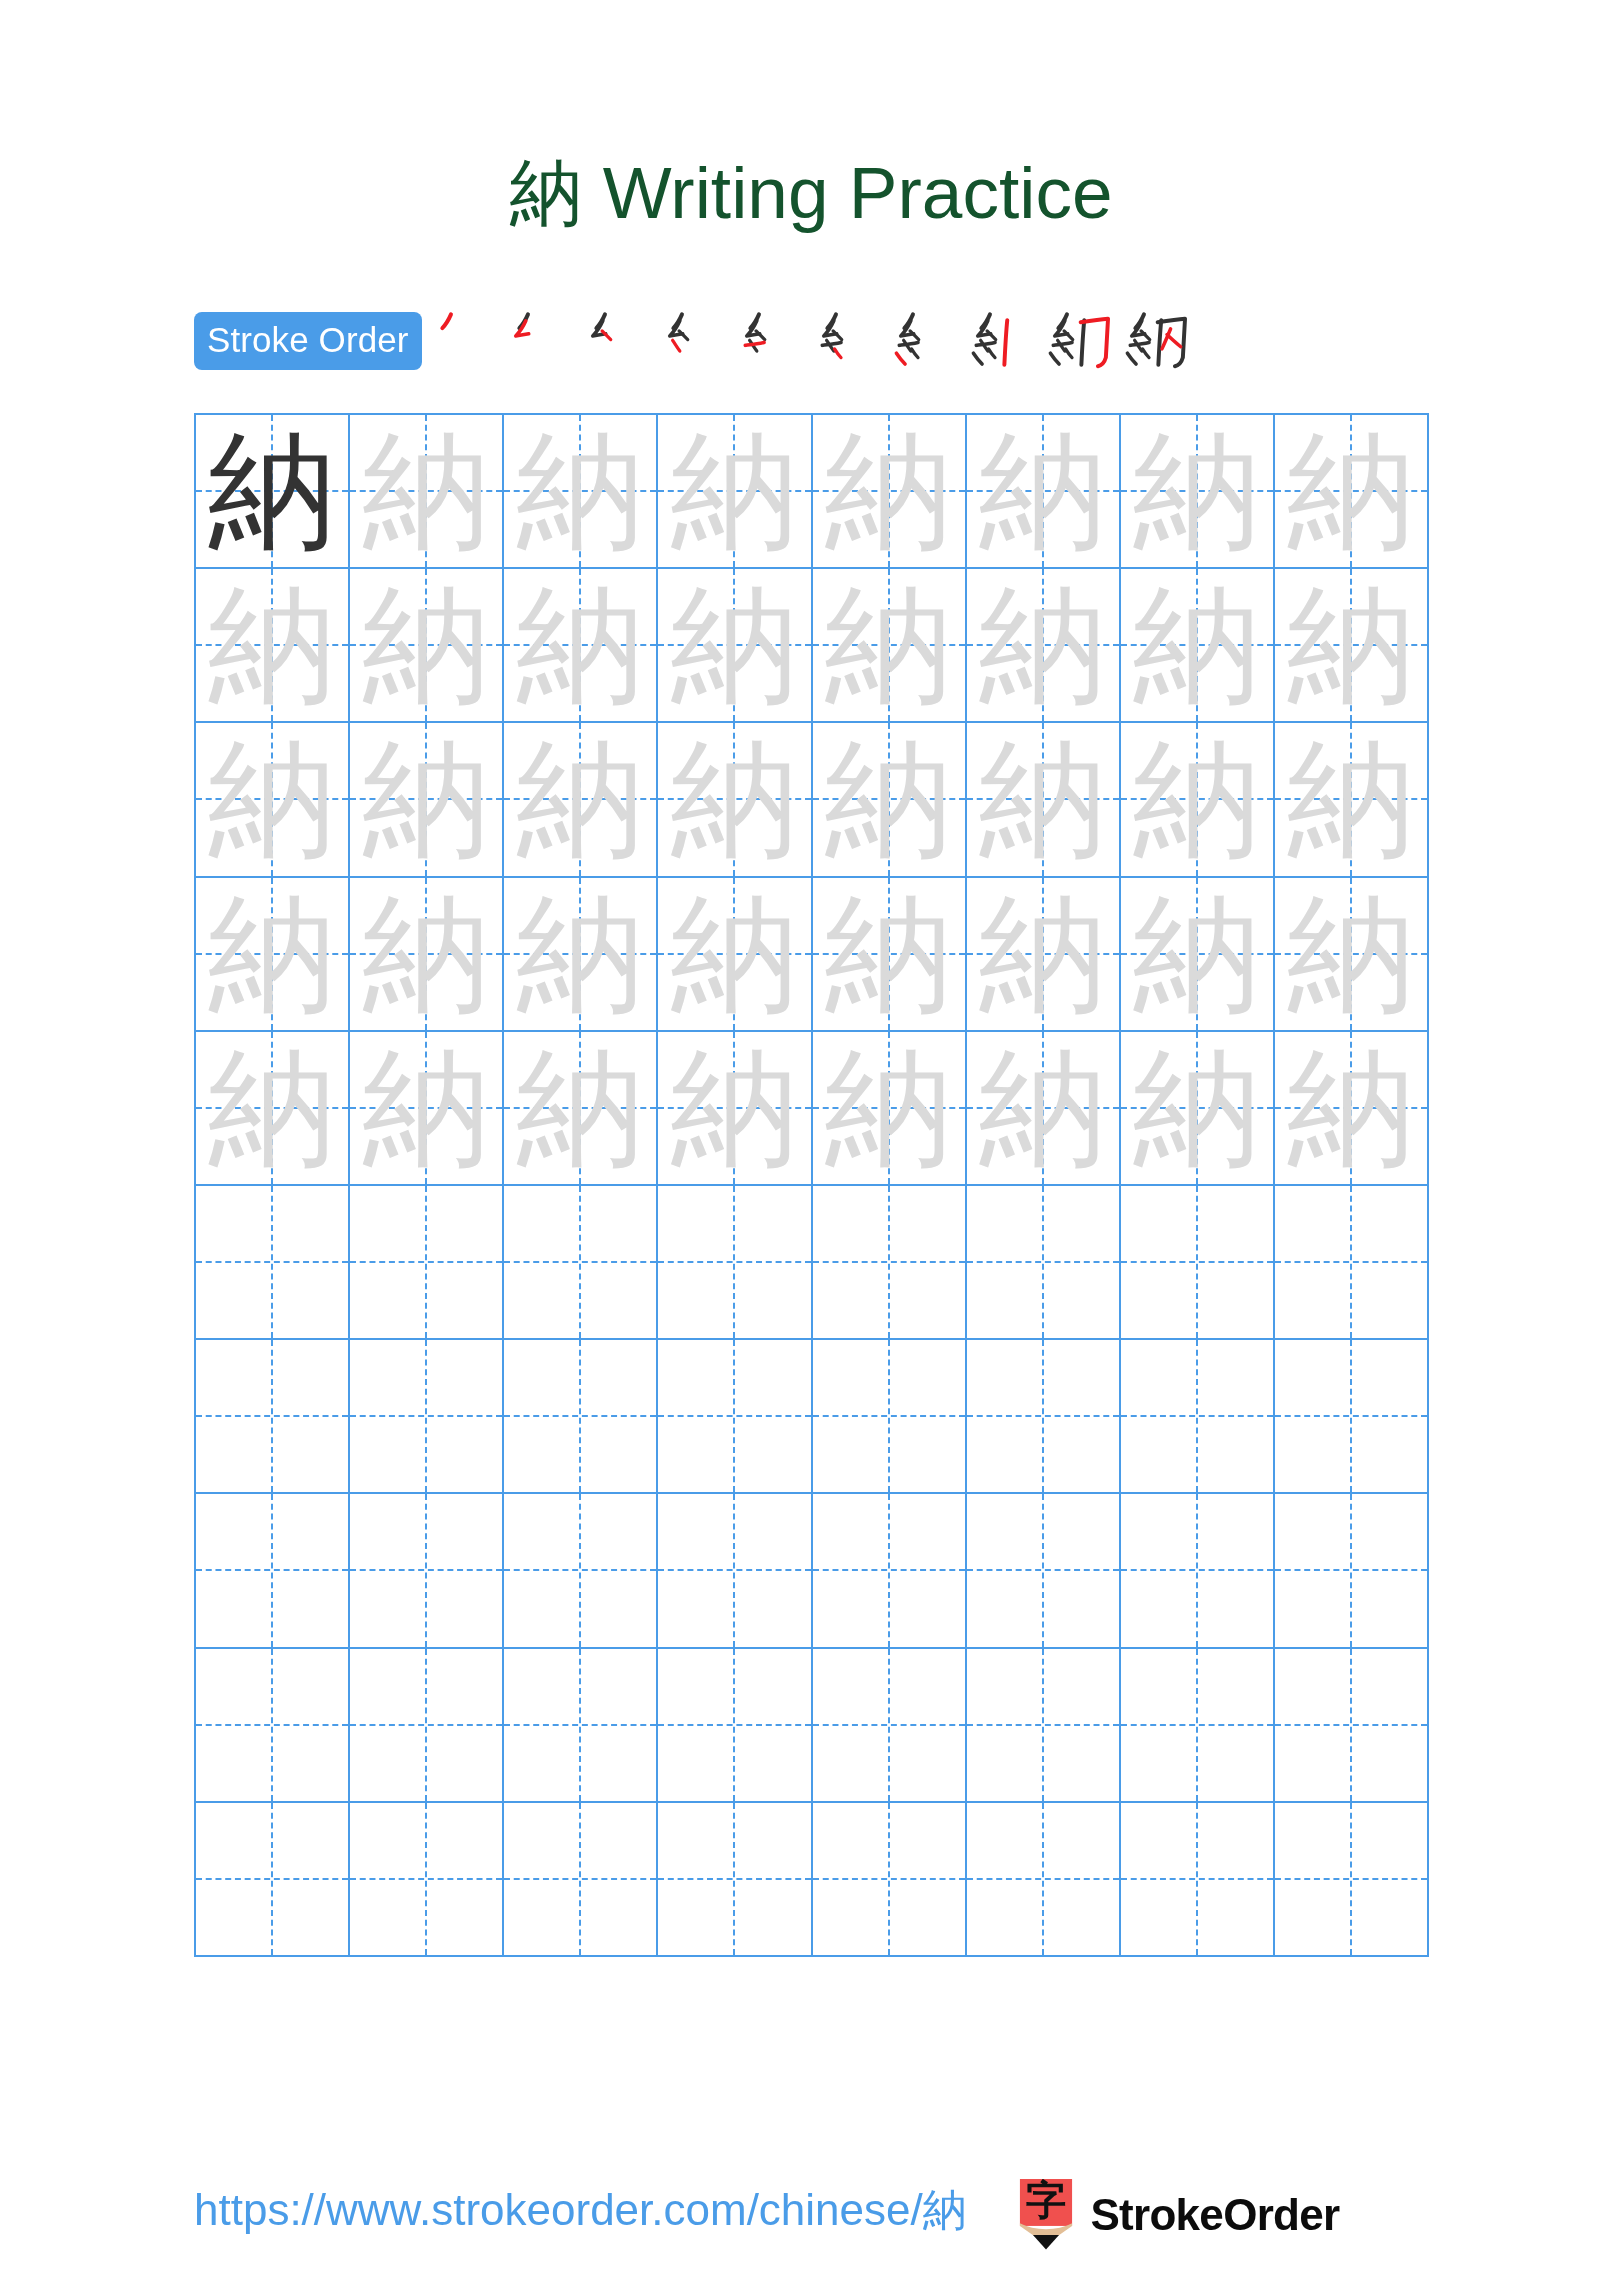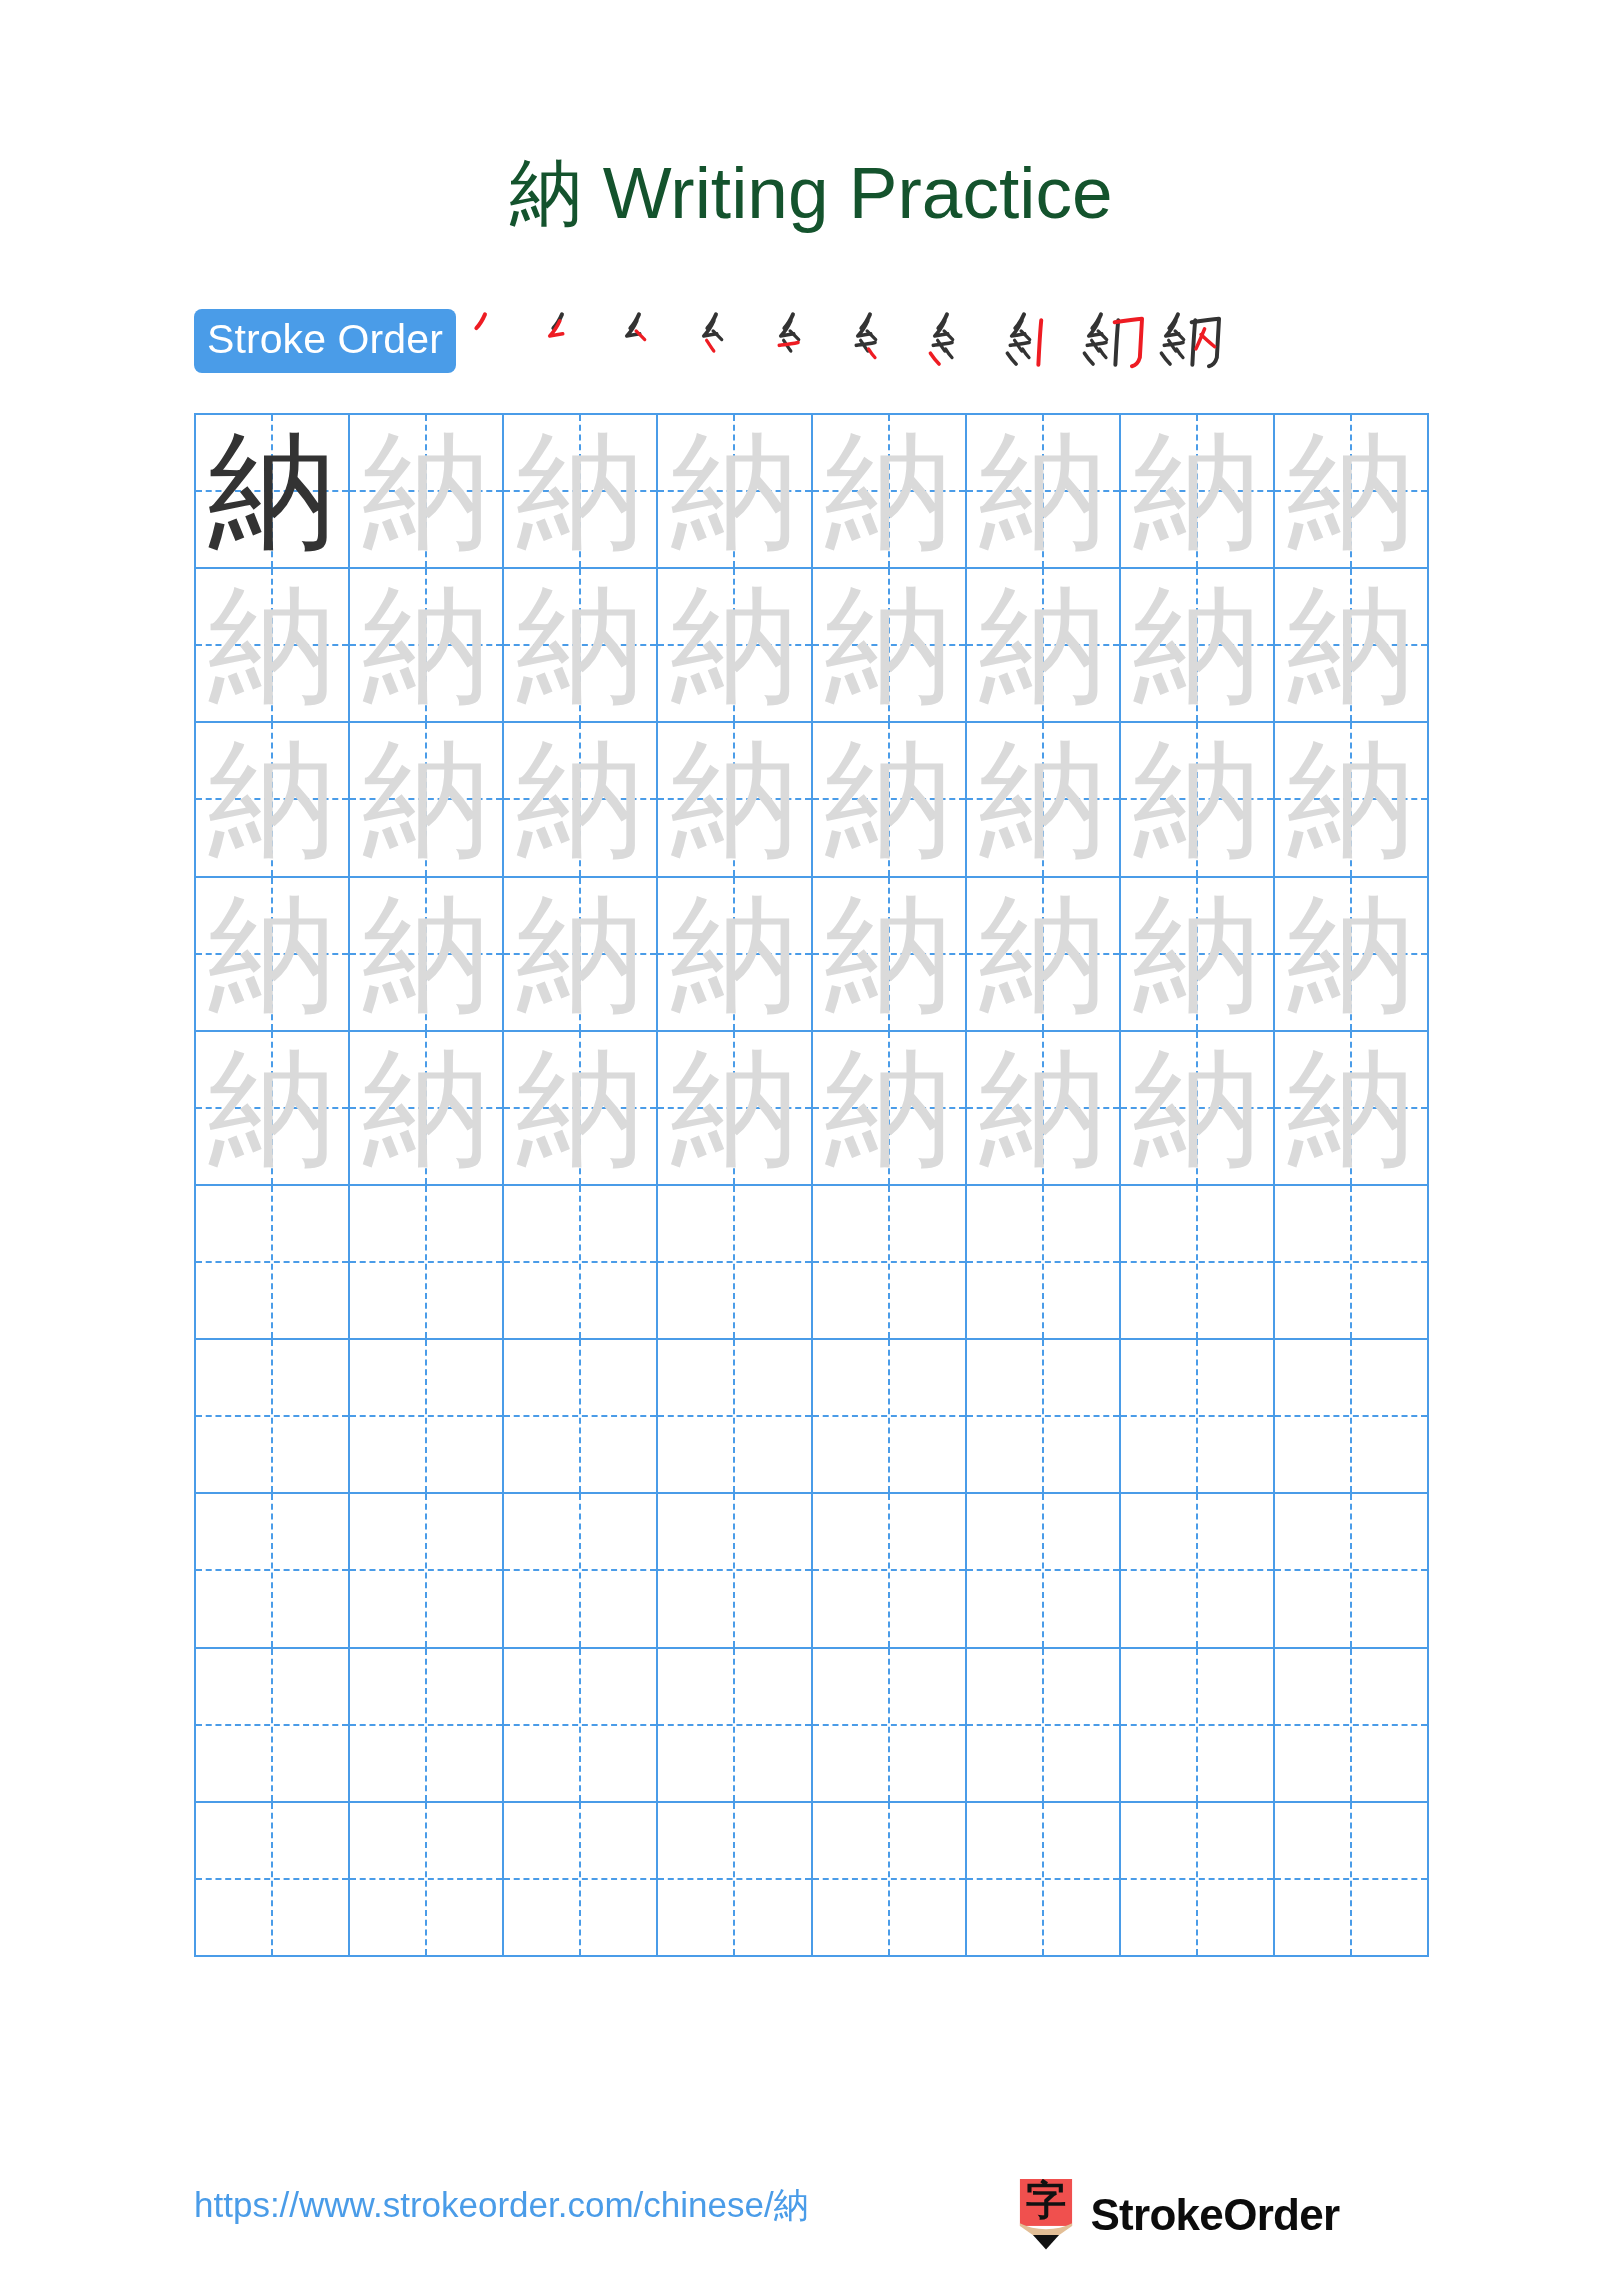--- a/index.html
+++ b/index.html
@@ -40,21 +40,21 @@
     top: 305px;
     width: 1237px;
     height: 72px;
     display: flex;
     align-items: center;
   }
   #stroke-order-badge {
     background: #4A9CE8;
     color: #ffffff;
     border-radius: 7.9px;
-    font-size: 41px;
+    font-size: 35px;
     line-height: 1;
     padding: 9.2px 13px 13px 13px;
     white-space: nowrap;
     letter-spacing: 0.1px;
     font-weight: 400;
     flex: 0 0 auto;
   }
   #stroke-steps {
     display: flex;
     align-items: center;
@@ -145,21 +145,21 @@
     position: absolute;
     left: 0;
     top: 2179px;
     width: 1622px;
     height: 85px;
   }
   #footer-url {
     position: absolute;
     left: 194px;
     top: 5.2px;
-    font-size: 35px;
+    font-size: 44px;
     line-height: 1.2;
     color: #4A9CE8;
     text-decoration: none;
     white-space: nowrap;
     font-family: "Liberation Sans", sans-serif;
   }
   #footer-brand {
     position: absolute;
     left: 1016px;
     top: 0px;

